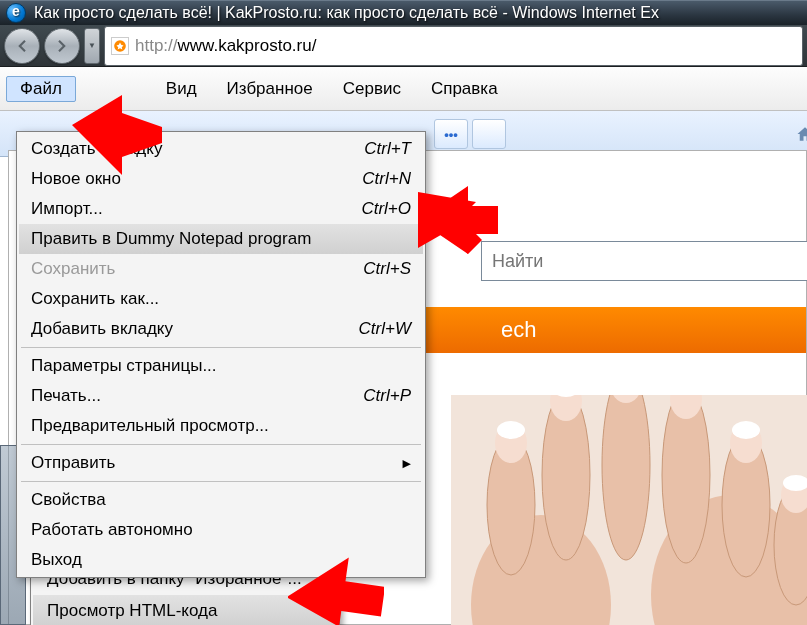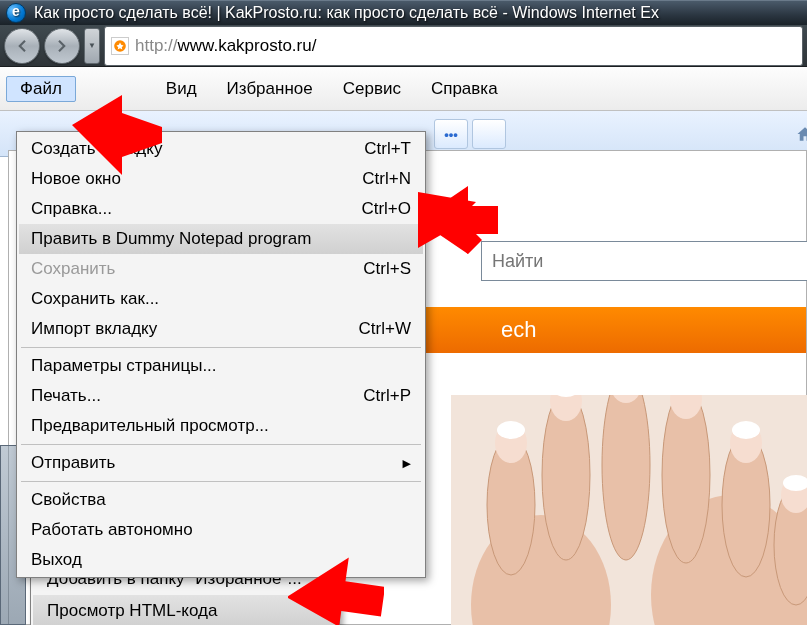--- a/index.html
+++ b/index.html
@@ -187,21 +187,21 @@
     font-size: 17px;
     z-index: 100;
   }
   .dd-item {
     display:flex;
     padding: 5px 12px 5px 12px;
     color:#000;
     align-items:center;
   }
   .dd-item .label { flex:1; }
-  .dd-item .shortcut { color:#000; font-size:17px; }
+  .dd-item .shortcut { color:#000; font-size:17px;font-style:italic; }
   .dd-item .arrow { font-size:11px; color:#000; }
   .dd-item.disabled { color:#9a9a9a;justify-content:flex-end; }
   .dd-item.hover {
     background: linear-gradient(to bottom, #e2e2e2, #d0d0d0);
   }
   .dd-sep {
     height:1px; background:#c0c0c0;
     margin: 3px 2px;
   }
 
@@ -345,35 +345,35 @@
 <div class="dropdown" id="file-dropdown">
     <div class="dd-item">
       <span class="label">Создать вкладку</span>
       <span class="shortcut">Ctrl+T</span>
     </div>
     <div class="dd-item">
       <span class="label">Новое окно</span>
       <span class="shortcut">Ctrl+N</span>
     </div>
     <div class="dd-item">
-      <span class="label">Справка...</span>
+      <span class="label">Импорт...</span>
       <span class="shortcut">Ctrl+O</span>
     </div>
     <div class="dd-item hover">
       <span class="label">Править в Dummy Notepad program</span>
     </div>
     <div class="dd-item disabled">
       <span class="label">Сохранить</span>
       <span class="shortcut">Ctrl+S</span>
     </div>
     <div class="dd-item">
       <span class="label">Сохранить как...</span>
     </div>
     <div class="dd-item">
-      <span class="label">Импорт вкладку</span>
+      <span class="label">Добавить вкладку</span>
       <span class="shortcut">Ctrl+W</span>
     </div>
     <div class="dd-sep"></div>
     <div class="dd-item">
       <span class="label">Параметры страницы...</span>
     </div>
     <div class="dd-item">
       <span class="label">Печать...</span>
       <span class="shortcut">Ctrl+P</span>
     </div>

